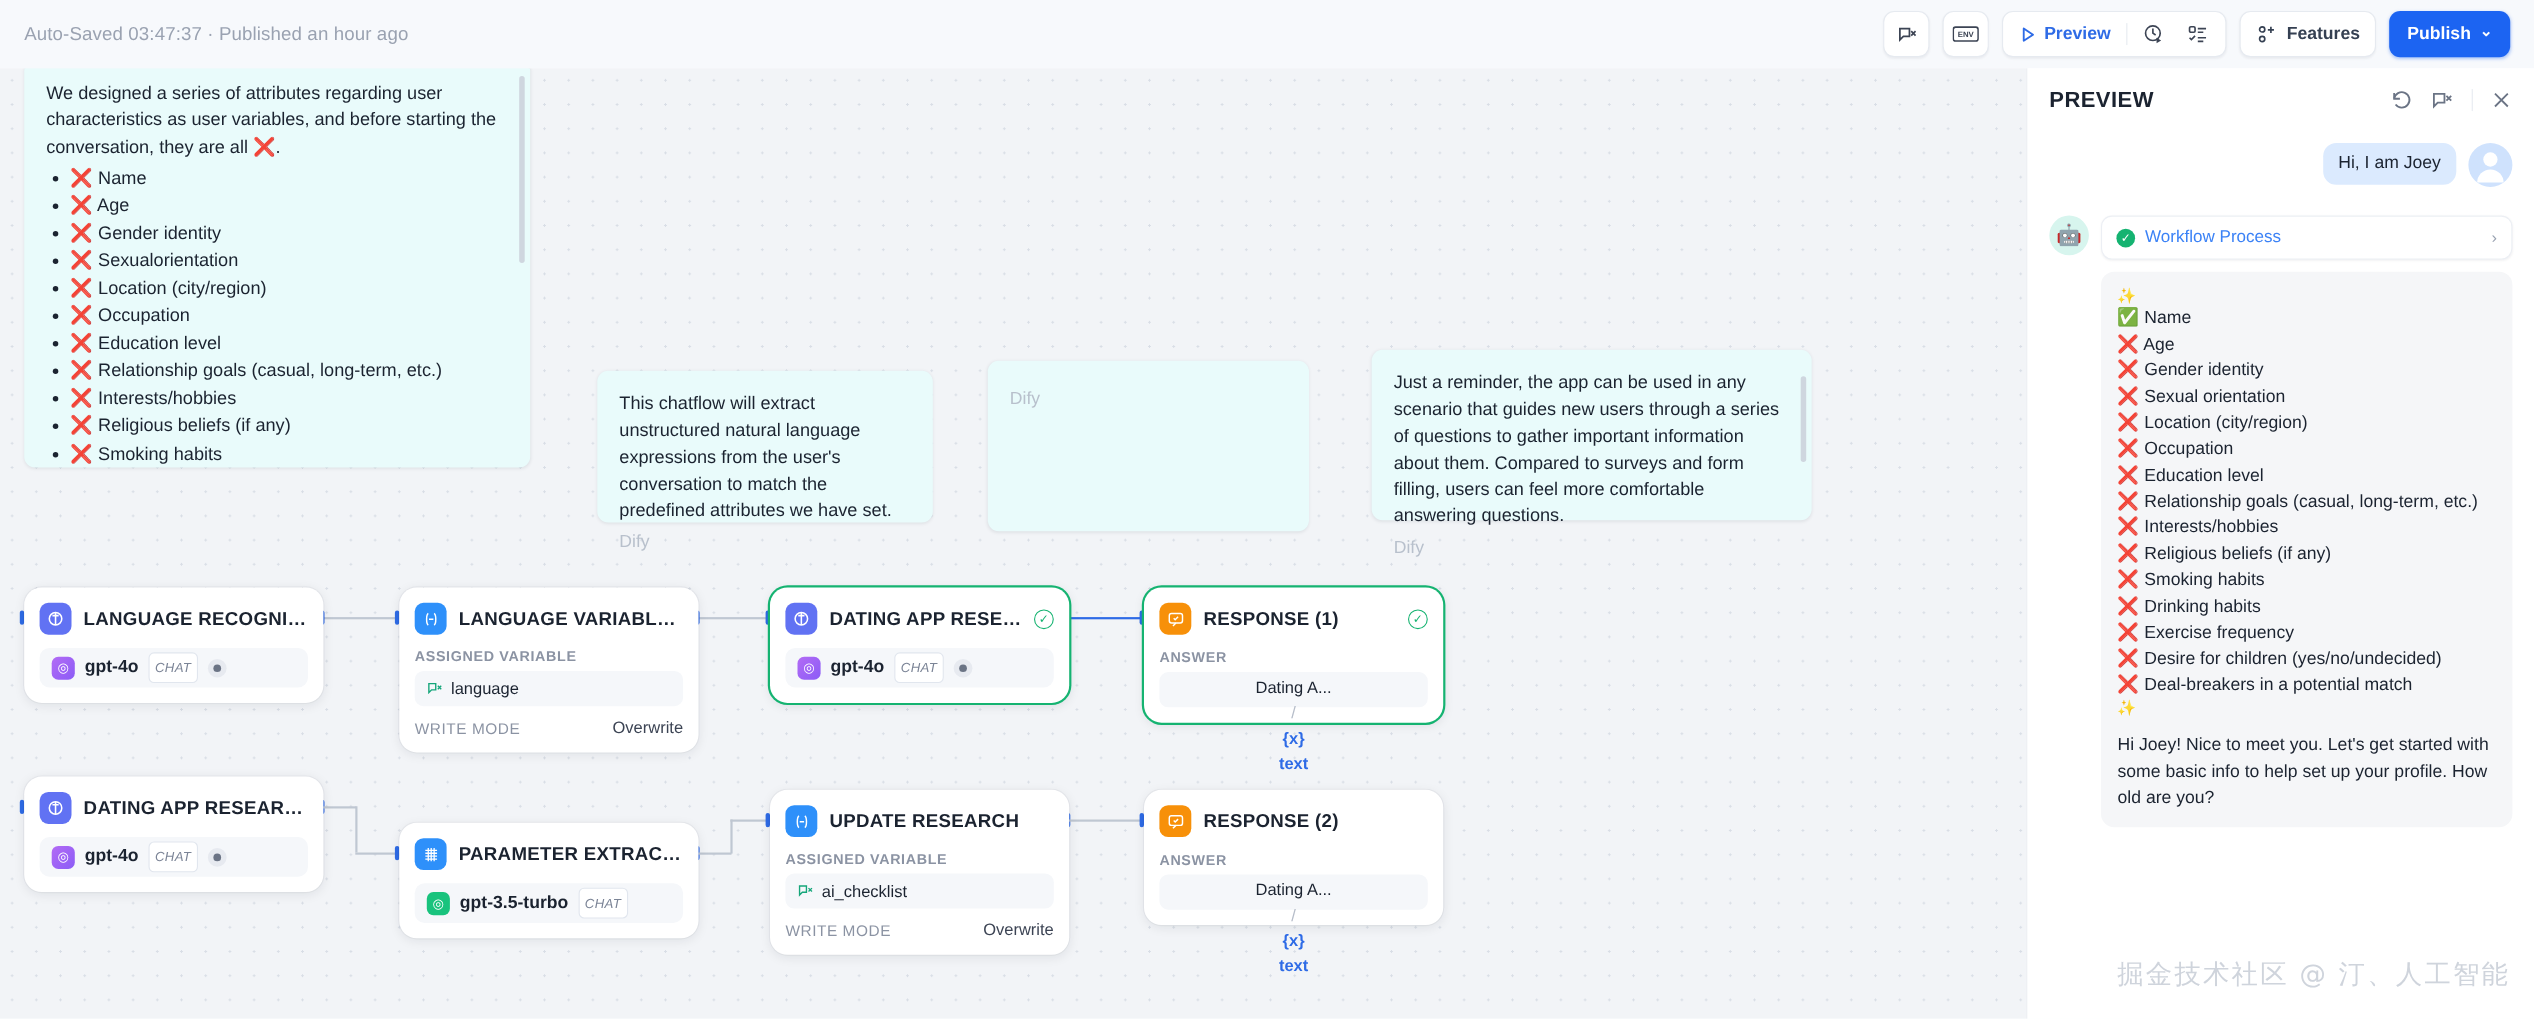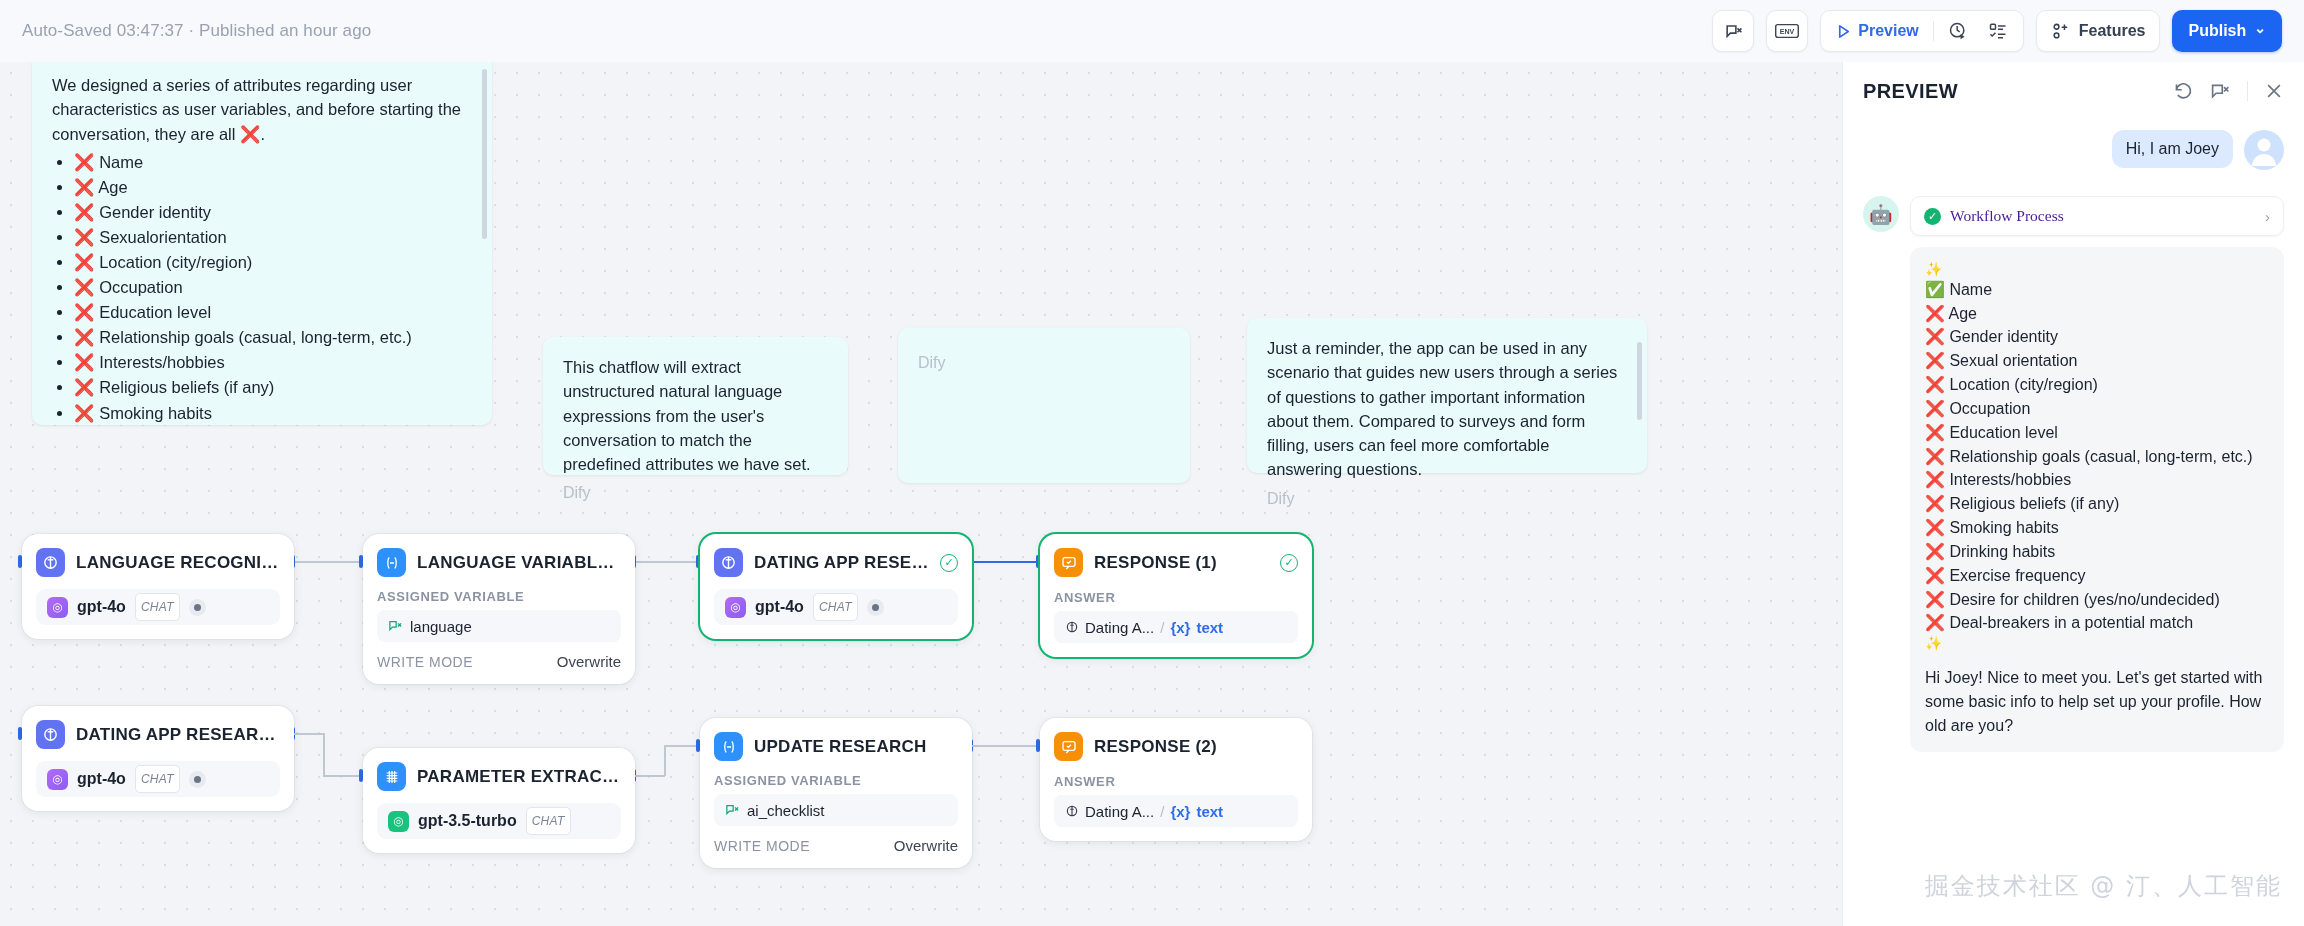--- a/index.html
+++ b/index.html
@@ -79,21 +79,21 @@
   .note li { font-size: 16.5px; line-height: 1.52; }
   .xmark { color: #e02b2b; font-weight: 700; }
   .note-brand {
     font-size: 16px; color: #b8c0cc; margin-top: 8px;
   }
   .note-scroll {
     position: absolute; right: 5px; top: 14px; width: 5px; height: 170px;
     background: #cfd6df; border-radius: 3px;
   }
 
-  #note-attributes { left: 32px; top: -7px; width: 460px; height: 370px; overflow: hidden; }
+  #note-attributes { left: 22px; top: -7px; width: 460px; height: 370px; overflow: hidden; }
   #note-chatflow   { left: 543px; top: 275px; width: 305px; height: 138px; }
   #note-variables  { left: 898px; top: 266px; width: 292px; height: 155px; }
   #note-reminder   { left: 1247px; top: 256px; width: 400px; height: 155px; }
 
   
   .edge { position: absolute; background: #bfc7d2; }
   .edge.h { height: 1.6px; }
   .edge.v { width: 1.6px; }
   .edge.sel { background: #2e6be6; }
   .port {
@@ -158,21 +158,21 @@
   }
   .write-row {
     margin-top: 11px; display: flex; align-items: center;
     font-size: 14px; letter-spacing: .5px;
   }
   .write-row .wl { color: #8b93a3; font-weight: 400; }
   .write-row .wv { margin-left: auto; color: #3c4454; font-size: 15px; letter-spacing:0; }
   .answer-box {
     margin-top: 6px; background: #f5f7fa; border-radius: 8px; height: 32px;
     display: flex; align-items: center; gap: 6px; padding: 0 11px;
-    font-size: 15px; color: #1b2330;
+    font-size: 15px; color: #1b2330; flex-direction: column;
   }
   .answer-box .slash { color: #b6bdc9; }
   .answer-box .varx { color: #2e6be6; font-weight: 600; }
 
   #n-lang-recog   { left: 22px;   top: 472px; width: 272px; }
   #n-lang-assign  { left: 363px;  top: 472px; width: 272px; }
   #n-dating-1     { left: 700px;  top: 472px; width: 272px; }
   #n-response-1   { left: 1040px; top: 472px; width: 272px; }
   #n-dating-2     { left: 22px;   top: 644px; width: 272px; }
   #n-param-extr   { left: 363px;  top: 686px; width: 272px; }
@@ -214,21 +214,21 @@
   .bot-col { flex: 1; min-width: 0; }
   .wf-card {
     background: #fff; border: 1px solid #eceff4; border-radius: 10px;
     height: 40px; display: flex; align-items: center; gap: 9px; padding: 0 13px;
     box-shadow: 0 1px 2px rgba(16,24,40,.05);
   }
   .wf-check {
     width: 17px; height: 17px; border-radius: 50%; background: #15b371; color: #fff;
     font-size: 11px; display: flex; align-items: center; justify-content: center; flex:0 0 17px;
   }
-  .wf-label { font-size: 15.5px; color: #4c1d95; font-family: Liberation Serif, serif; }
+  .wf-label { font-size: 15.5px; color: #3b82f6; }
   .wf-arrow { margin-left: auto; color: #98a1b0; font-size: 15px; }
   .bot-bubble {
     margin-top: 11px; background: #f5f6f8; border-radius: 12px;
     padding: 14px 15px; font-size: 16px; color: #1b2330; line-height: 1.49;
   }
   .sparkle { color: #f0c020; font-size: 14px; line-height: 1.2; }
   .attr-line { white-space: nowrap; }
   .attr-line .ok { color: #15b371; font-weight: 700; }
   .attr-line .no { color: #e02b2b; font-weight: 700; }
   .bot-para { margin-top: 14px; }

